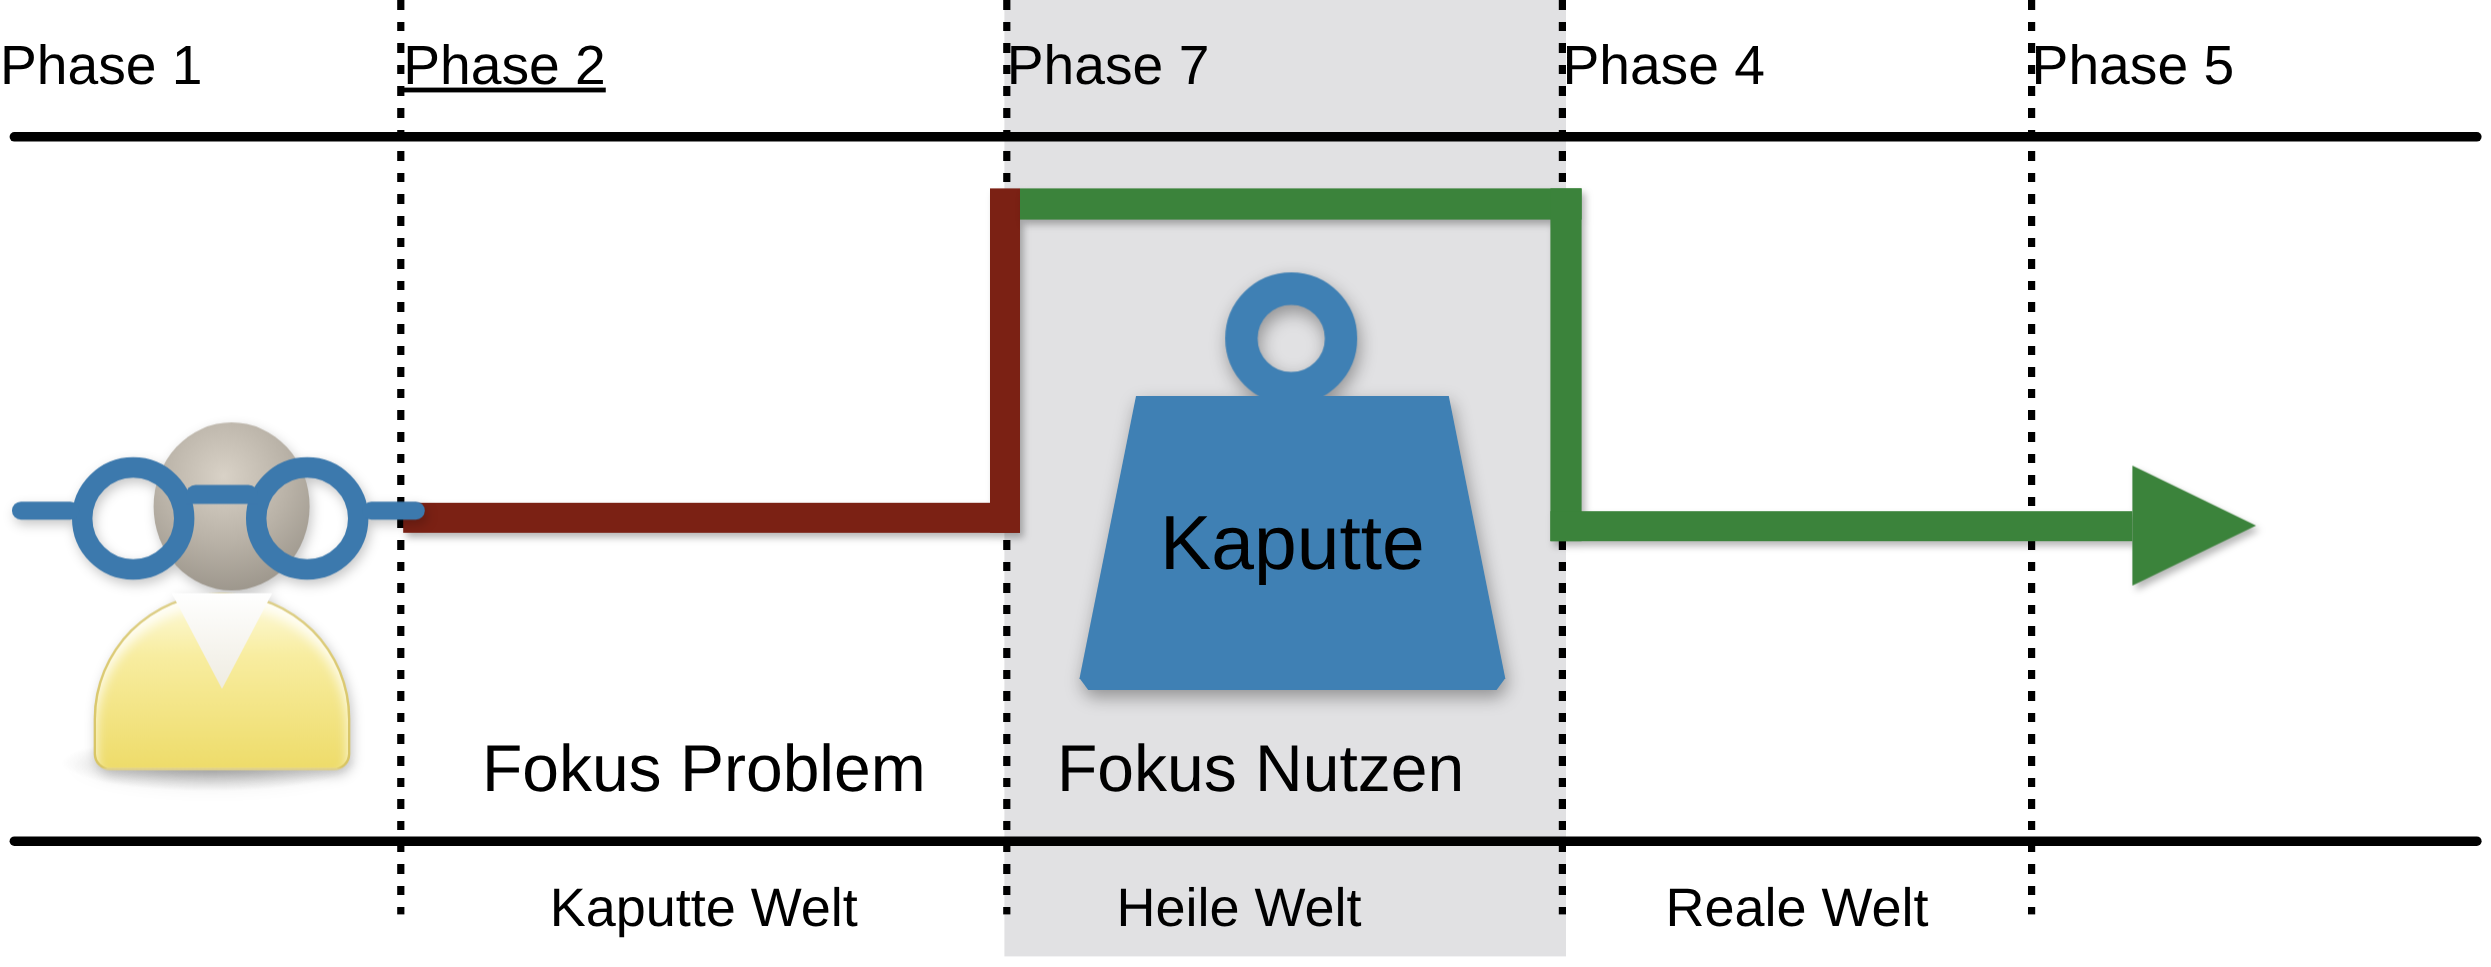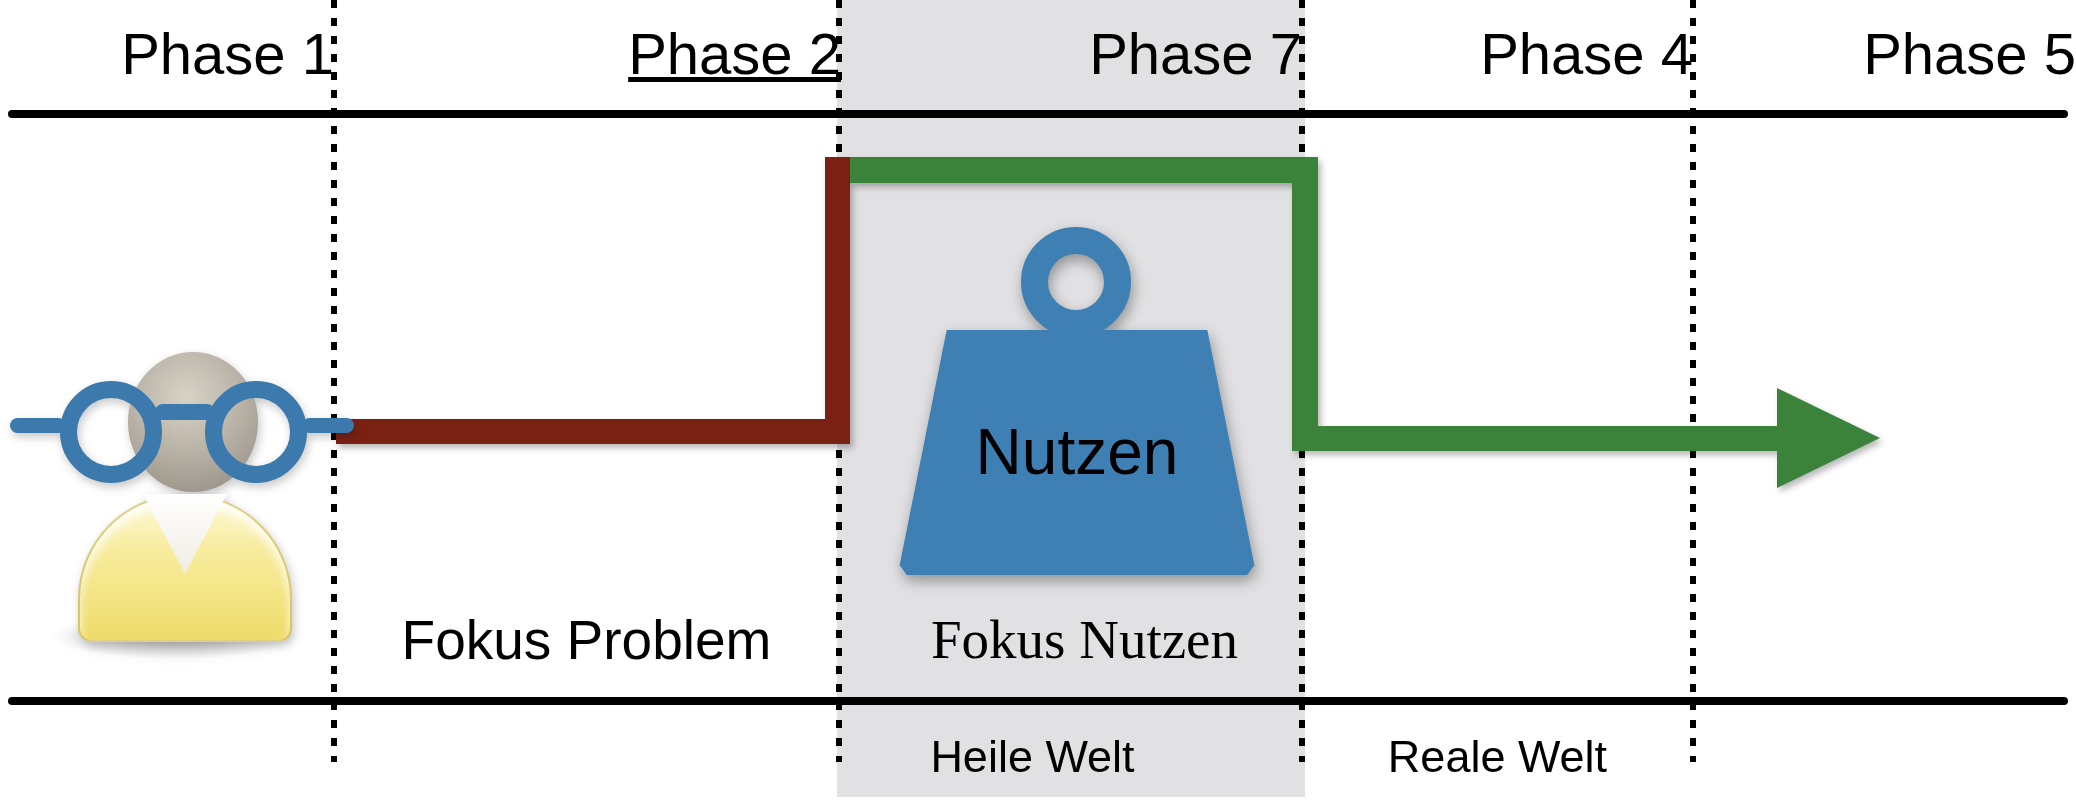--- a/index.html
+++ b/index.html
@@ -3,21 +3,21 @@
 <meta charset="utf-8">
 <style>
   html, body { margin:0; padding:0; background:#ffffff; }
   .stage {
     position:relative; width:2076px; height:806px; background:#ffffff;
     font-family:"Liberation Sans", sans-serif; overflow:hidden; color:#000;
   }
   .abs { position:absolute; }
 
   
-  .hdr   { top:8px;   height:92px; line-height:92px; text-align:right; font-size:58px; }
+  .hdr   { top:8px;   height:92px; line-height:92px; text-align:left; font-size:46px; }
   .focus { top:600px; height:80px; line-height:80px; text-align:center; font-size:55px; }
   .world { top:717px; height:80px; line-height:80px; text-align:center; font-size:45px; }
 
   
   .grayband { left:837px; top:0; width:468px; height:797px; background:#e1e1e3; }
   .rule { left:8px; width:2060px; height:8px; background:#000; border-radius:4px; }
   .vdash {
     top:0; width:6px; height:762px;
     background:repeating-linear-gradient(to bottom, #000 0 8px, transparent 8px 18px);
   }
@@ -112,28 +112,29 @@
     <div class="abs lens" style="left:60px;"></div>
     <div class="abs lens" style="left:205px;"></div>
     <div class="abs gpart" style="left:155px; top:404px; width:60px; height:16px; border-radius:8px 8px 0 0;"></div>
     <div class="abs gpart" style="left:10px;  top:418px; width:56px; height:15px; border-radius:8px;"></div>
     <div class="abs gpart" style="left:302px; top:418px; width:52px; height:15px; border-radius:8px;"></div>
   </div>
 
   <div class="abs weight-group">
     <div class="abs weight-ring"></div>
     <div class="abs weight-body"></div>
-    <div class="abs weight-label txt">Nutzen</div>
+    <div class="abs weight-label txt">Kaputte</div>
   </div>
 
   <div class="abs hdr txt" style="left:0;      width:334px;">Phase 1</div>
   <div class="abs hdr txt" style="left:336px;  width:505px;text-decoration:underline;">Phase 2</div>
   <div class="abs hdr txt" style="left:839px;  width:463px;">Phase 7</div>
   <div class="abs hdr txt" style="left:1302px; width:391px;">Phase 4</div>
   <div class="abs hdr txt" style="left:1693px; width:383px;">Phase 5</div>
 
   <div class="abs focus txt" style="left:334px;  width:505px;">Fokus Problem</div>
-  <div class="abs focus txt" style="left:853px;  width:463px;font-family:Liberation Serif, serif;">Fokus Nutzen</div>
+  <div class="abs focus txt" style="left:819px;  width:463px;">Fokus Nutzen</div>
 
+  <div class="abs world txt" style="left:334px;  width:505px;">Kaputte Welt</div>
   <div class="abs world txt" style="left:801px;  width:463px;">Heile Welt</div>
   <div class="abs world txt" style="left:1302px; width:391px;">Reale Welt</div>
 
 </div>
 
 </body></html>

